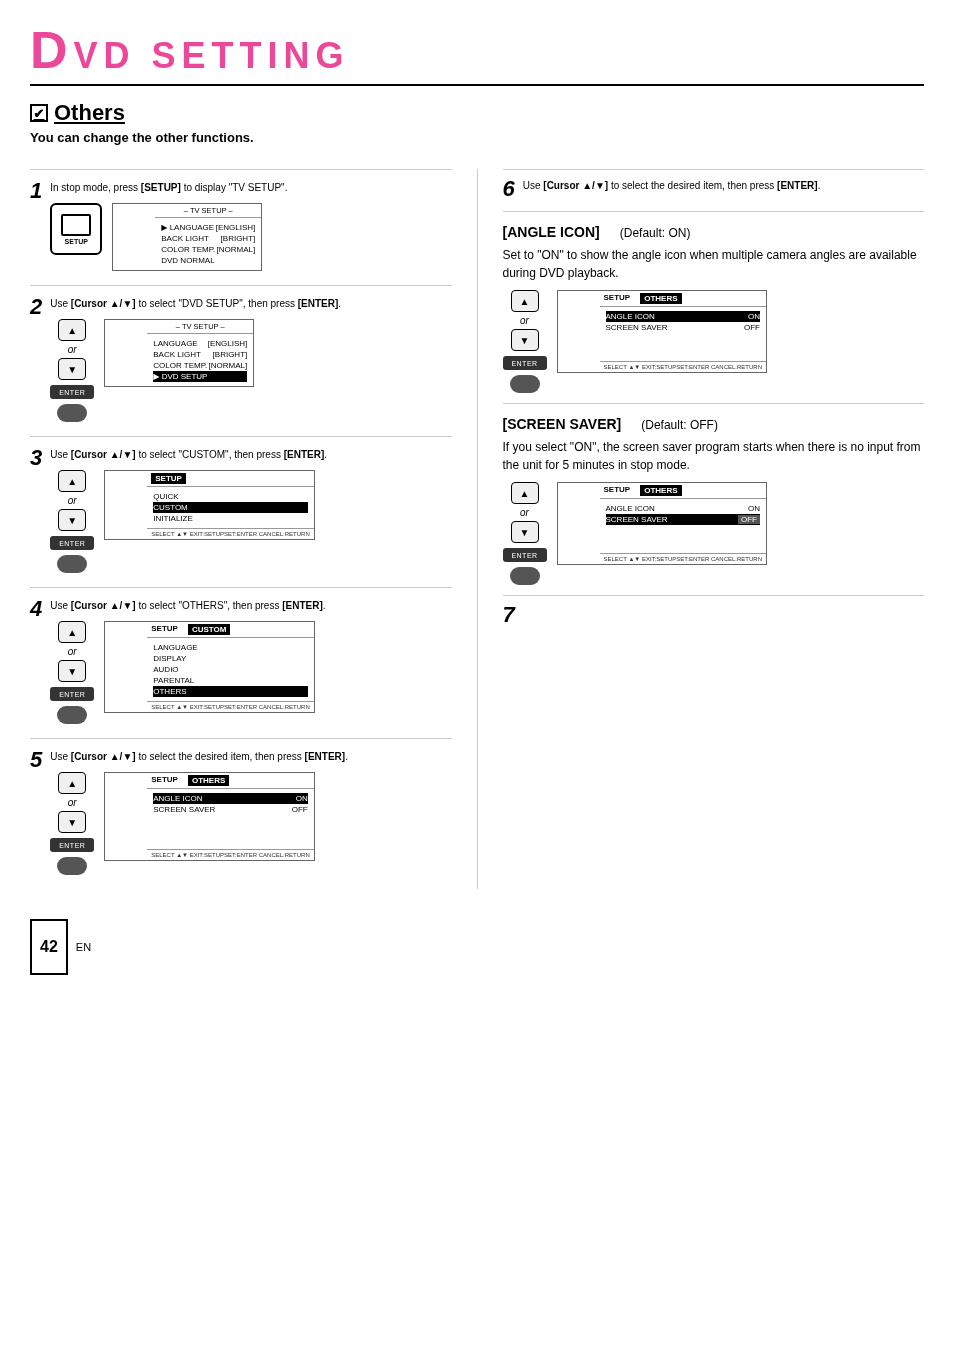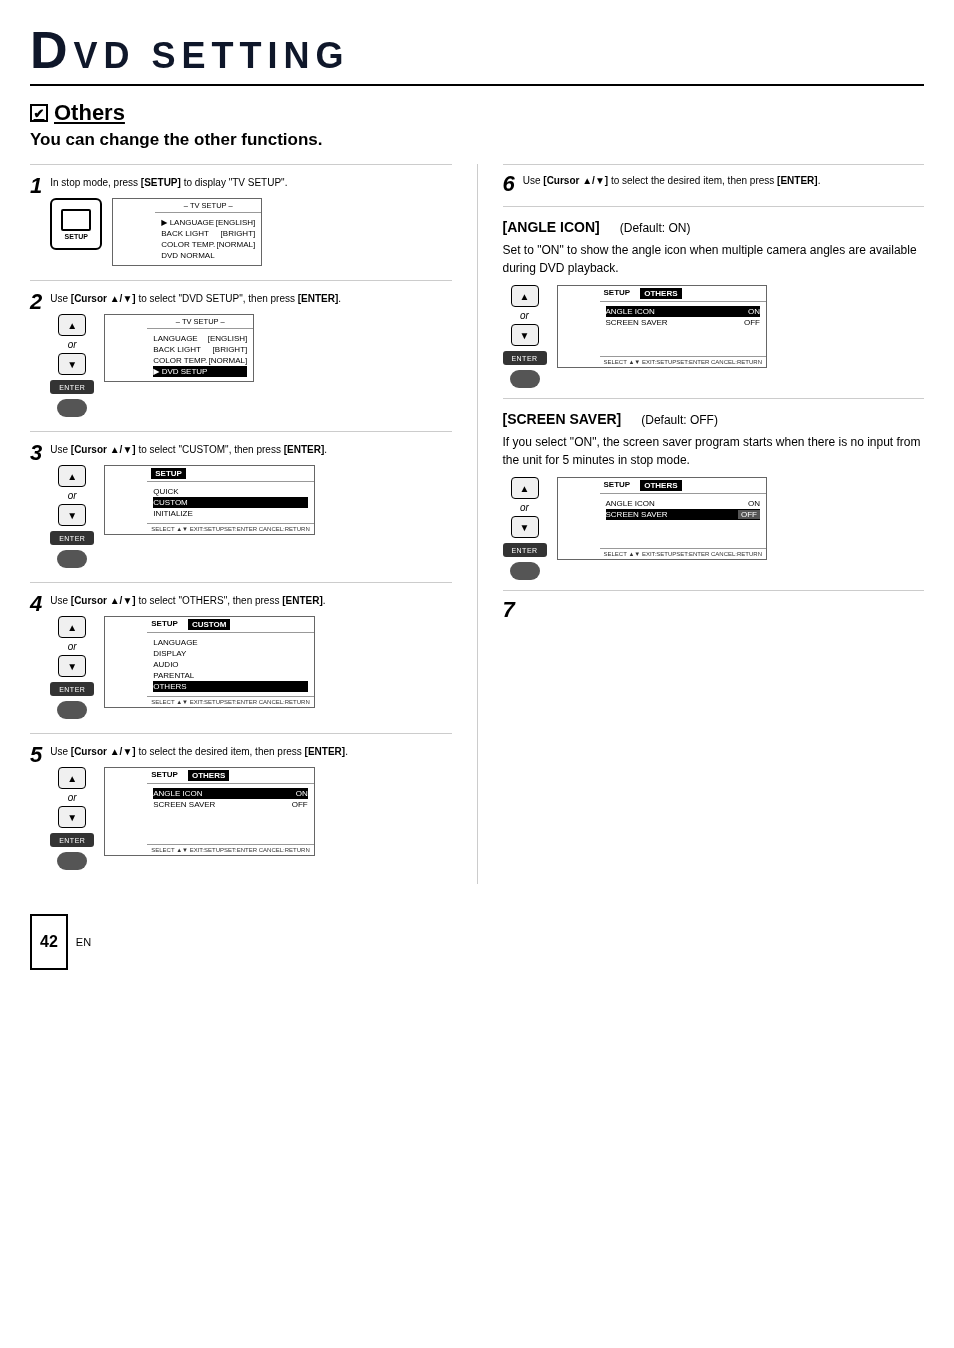--- a/index.html
+++ b/index.html
@@ -16,21 +16,21 @@
     
     .page-header {
       border-bottom: 2px solid #000;
       margin-bottom: 14px;
       padding-bottom: 4px;
     }
     .page-header-title {
       font-size: 36px;
       font-weight: bold;
       letter-spacing: 6px;
-      color: #0f172a;
+      color: #ec4899;
     }
     .page-header-title .big-d {
       font-size: 52px;
       font-weight: bold;
     }
 
     
     .section-title {
       font-size: 22px;
       font-weight: bold;
@@ -43,23 +43,23 @@
     .checkbox-icon {
       width: 18px;
       height: 18px;
       border: 2px solid #000;
       display: inline-flex;
       align-items: center;
       justify-content: center;
       font-size: 13px;
     }
     .section-subtitle {
-      font-size: 17px;
-      font-weight: bold;
-      margin-bottom: 14px;
+      font-size: 13px;
+      font-weight: bold;
+      margin-bottom: 24px;
     }
 
     
     .two-col {
       display: flex;
       gap: 20px;
     }
     .col-left {
       flex: 1;
     }

